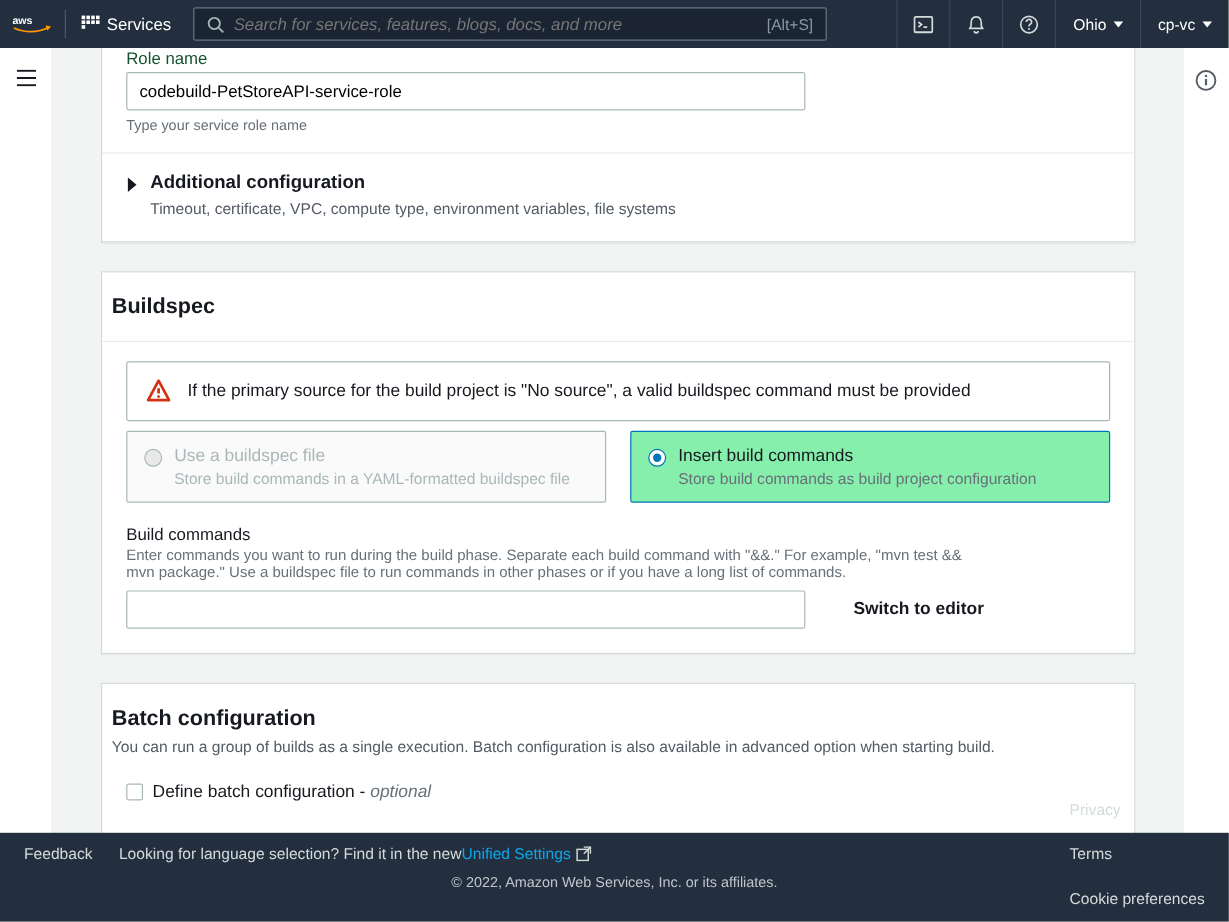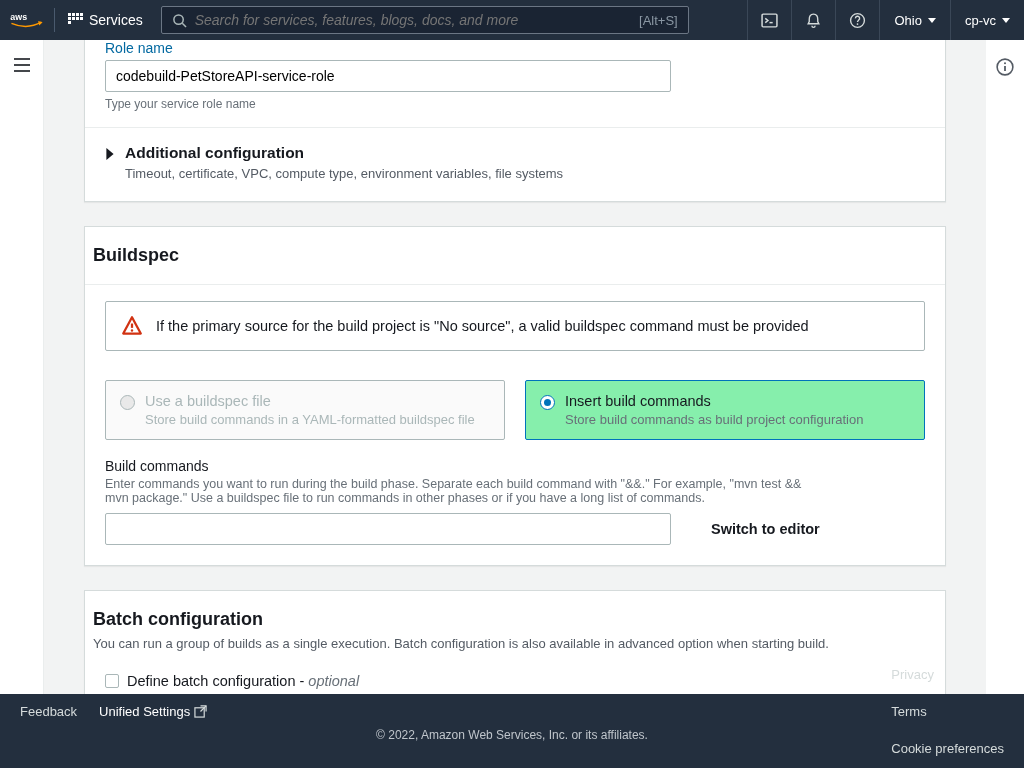--- a/index.html
+++ b/index.html
@@ -61,40 +61,40 @@
     overflow-y:scroll; background:#f2f3f3;
   }
   .content { padding:0 40px 40px 40px; }
   .panel {
     background:#fff; border:1px solid #d5dbdb; border-radius:0;
     box-shadow: 0 1px 1px rgba(0,0,0,0.05);
     margin-bottom:24px;
   }
   .panel-body { padding:16px 20px 20px 20px; }
   .field-label { font-size:14px; font-weight:400; color:#16191f; margin-bottom:4px; }
-  .field-label.cut { color:#0369a1; }
+  .field-label.cut { color:#14532d; }
   .text-input {
     width:566px; height:32px; border:1px solid #aab7b8; border-radius:2px;
     padding:0 10px; font-size:14px;
   }
   .helper-text { font-size:12px; color:#687078; margin-top:5px; }
   .divider { height:1px; background:#eaeded; margin: 16px -20px 16px -20px; }
   .expandable { display:flex; align-items:flex-start; gap:10px; }
   .expand-caret { margin-top:4px; }
   .expand-title { font-size:15.5px; font-weight:700; color:#16191f; }
   .expand-sub { font-size:13px; color:#545b64; margin-top:4px; }
   .section-header {
     padding:18px 8px; border-bottom:1px solid #eaeded;
   }
   .section-header h2 { font-size:18px; font-weight:700; }
   .section-sub { font-size:13px; color:#545b64; margin-top:6px; }
   .sub-label { font-size:14px; color:#16191f; margin-bottom:10px; }
   .alert-box {
     border:1px solid #aab7b8; border-radius:2px; padding:14px 16px;
-    display:flex; align-items:center; gap:14px; margin-bottom:29px;
+    display:flex; align-items:center; gap:14px; margin-bottom:8px;
   }
   .alert-text { font-size:14.5px; color:#16191f; }
   .tiles { display:flex; gap:20px; margin-bottom:18px; }
   .tile {
     flex:1; border:1px solid #aab7b8; border-radius:2px; padding:12px 14px;
     display:flex; gap:10px; cursor:pointer; background:#fff;
   }
   .tile.disabled { background:#fafafa; }
   .tile.disabled .tile-title { color:#aab7b8; }
   .tile.disabled .tile-desc { color:#aab7b8; }
@@ -125,21 +125,21 @@
   .scroll-area::-webkit-scrollbar-track { background:#f1f1f1; }
   .scroll-area::-webkit-scrollbar-thumb { background:#c1c1c1; }
   
   .footer {
     position:absolute; bottom:0; left:0; right:0; height:74px;
     background:#232f3e; color:#d5dbdb; font-size:13px;
   }
   .footer-row1 { display:flex; align-items:center; height:34px; padding:0 20px; }
   .footer-link { color:#d5dbdb; text-decoration:none; cursor:pointer; }
   .footer-row1 .right { margin-left:auto; display:flex; gap:22px;flex-direction:column; }
-  .unified { color:#ffffff; font-weight:400; display:inline-flex; align-items:center; gap:4px; }
+  .unified { color:#0ea5e9; font-weight:400; display:inline-flex; align-items:center; gap:4px; }
   .footer-row2 { text-align:center; font-size:12px; color:#bfc5cb; }
 </style>
 </head>
 <body>
 
 <div class="topnav">
   <div class="aws-logo">
     <svg width="34" height="20" viewBox="0 0 60 36">
       <text x="0" y="18" font-size="16" font-weight="700" fill="#ffffff" font-family="Arial">aws</text>
       <path d="M2 24 Q 30 36 56 22" stroke="#ff9900" stroke-width="2.6" fill="none"></path>
@@ -298,20 +298,21 @@
       </div>
     </div>
 
   </div>
 </div>
 
 <div class="footer">
   <div class="footer-row1">
     <a class="footer-link">Feedback</a>
     <span style="width:22px"></span>
+    <span>Looking for language selection? Find it in the new </span>
     <a class="unified">
       <span>Unified Settings</span>
       <svg width="13" height="13" viewBox="0 0 14 14">
           <rect x="1" y="3" width="10" height="10" stroke="#d5dbdb" stroke-width="1.3" fill="none"></rect>
           <path d="M7 1 L13 1 L13 7" stroke="#d5dbdb" stroke-width="1.3" fill="none"></path>
           <line x1="13" y1="1" x2="7" y2="7" stroke="#d5dbdb" stroke-width="1.3"></line>
         </svg>
     </a>
     <div class="right">
       <a class="footer-link">Privacy</a>

